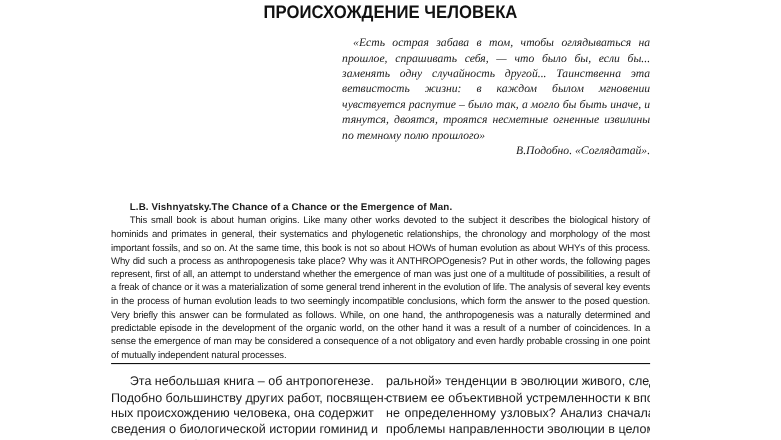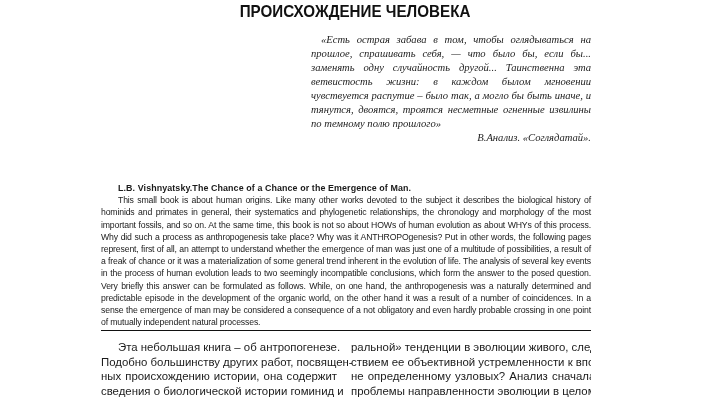--- a/index.html
+++ b/index.html
@@ -36,35 +36,35 @@
     .col .line { display: block; text-align: justify; text-align-last: justify; white-space: nowrap; }
   </style>
 </head>
 <body>
 
 <div class="page">
   <div class="title">ПРОИСХОЖДЕНИЕ ЧЕЛОВЕКА</div>
 
   <div class="epigraph">
     <p class="quote">«Есть острая забава в том, чтобы оглядываться на прошлое, спрашивать себя, — что было бы, если бы... заменять одну случайность другой... Таинственна эта ветвистость жизни: в каждом былом мгновении чувствуется распутие – было так, а могло бы быть иначе, и тянутся, двоятся, троятся несметные огненные извилины по темному полю прошлого»</p>
-    <p class="attribution">В.Анализ. «Соглядатай».</p>
+    <p class="attribution">В.Подобно. «Соглядатай».</p>
   </div>
 
   <div class="abstract">
     <p class="heading">L.B. Vishnyatsky.The Chance of a Chance or the Emergence of Man.</p>
     <p class="body">This small book is about human origins. Like many other works devoted to the subject it describes the biological history of hominids and primates in general, their systematics and phylogenetic relationships, the chronology and morphology of the most important fossils, and so on. At the same time, this book is not so about HOWs of human evolution as about WHYs of this process. Why did such a process as anthropogenesis take place? Why was it ANTHROPOgenesis? Put in other words, the following pages represent, first of all, an attempt to understand whether the emergence of man was just one of a multitude of possibilities, a result of a freak of chance or it was a materialization of some general trend inherent in the evolution of life. The analysis of several key events in the process of human evolution leads to two seemingly incompatible conclusions, which form the answer to the posed question. Very briefly this answer can be formulated as follows. While, on one hand, the anthropogenesis was a naturally determined and predictable episode in the development of the organic world, on the other hand it was a result of a number of coincidences. In a sense the emergence of man may be considered a consequence of a not obligatory and even hardly probable crossing in one point of mutually independent natural processes.</p>
   </div>
 
   <div class="rule"></div>
 
   <div class="columns">
     <div class="col left">
       <span class="line" style="padding-left: 17px; display: block; width: auto;">Эта небольшая книга – об антропогенезе.</span>
       <span class="line" style="display: block; width: auto;">Подобно большинству других работ, посвящен-</span>
-      <span class="line" style="display: block; width: auto;">ных происхождению истории, она содержит</span>
+      <span class="line" style="display: block; width: auto;">ных происхождению человека, она содержит</span>
       <span class="line" style="display: block; width: auto;">сведения о биологической истории гоминид и</span>
       <span class="line" style="display: block; width: auto;">приматов вообще, о систематике и вероятных</span>
     </div>
     <div class="col right">
       <span class="line" style="display: block; width: auto;">ральной» тенденции в эволюции живого, след-</span>
       <span class="line" style="display: block; width: auto;">ствием ее объективной устремленности к впол-</span>
       <span class="line" style="display: block; width: auto; word-spacing: 1px;">не определенному узловых? Анализ сначала</span>
       <span class="line" style="display: block; width: auto;">проблемы направленности эволюции в целом,</span>
       <span class="line" style="display: block; width: auto;">а затем ряда узловых моментов процесса ста-</span>
     </div>

